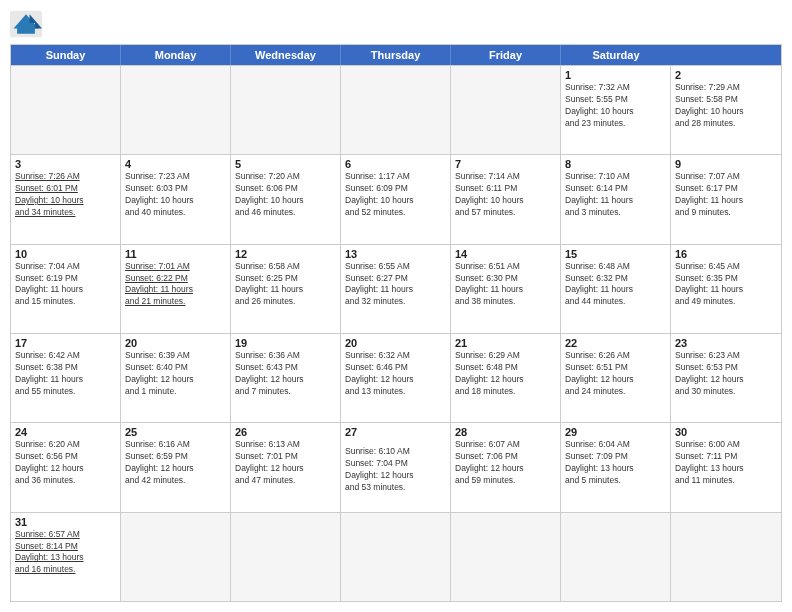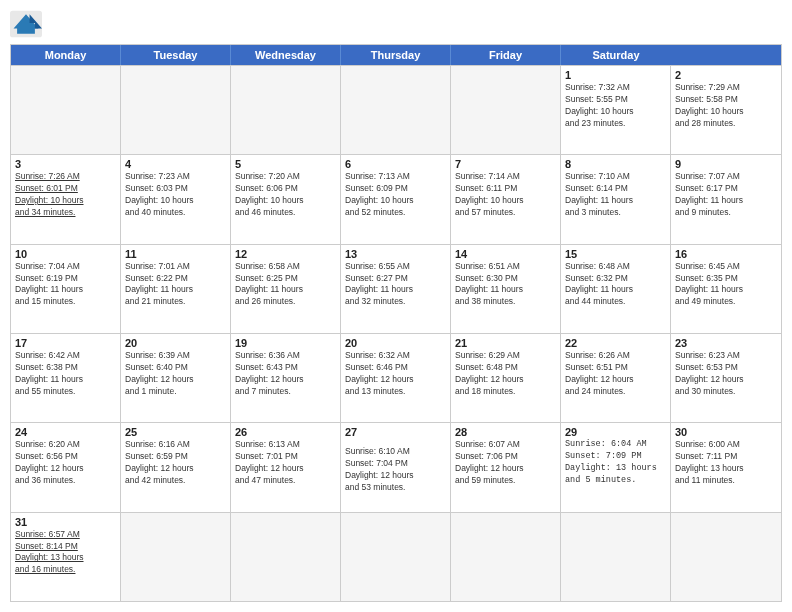--- a/index.html
+++ b/index.html
@@ -124,22 +124,22 @@
       </div>
     </div>
     <div class="title-block">
       <div class="month-title"></div>
       <div class="location-title"></div>
     </div>
   </div>
 
   <div class="calendar">
     <div class="cal-header">
+    <div class="cal-header-cell">Sunday</div>
         <div class="cal-header-cell">Monday</div>
-        <div class="cal-header-cell">Tuesday</div>
         <div class="cal-header-cell">Wednesday</div>
         <div class="cal-header-cell">Thursday</div>
         <div class="cal-header-cell">Friday</div>
         <div class="cal-header-cell">Saturday</div>
       </div>
     <div class="cal-body">
     <div class="cal-row">
           <div class="cal-cell empty"></div>
           <div class="cal-cell empty"></div>
           <div class="cal-cell empty"></div>
@@ -177,21 +177,21 @@
           </div>
           <div class="cal-cell">
             <span class="day-num">5</span>
             <div class="sun-info" style="white-space: pre-line;">Sunrise: 7:20 AM
 Sunset: 6:06 PM
 Daylight: 10 hours
 and 46 minutes.</div>
           </div>
           <div class="cal-cell">
             <span class="day-num">6</span>
-            <div class="sun-info" style="white-space: pre-line;">Sunrise: 7:13 AM
+            <div class="sun-info" style="white-space: pre-line;">Sunrise: 1:17 AM
 Sunset: 6:09 PM
 Daylight: 10 hours
 and 52 minutes.</div>
           </div>
           <div class="cal-cell">
             <span class="day-num">7</span>
             <div class="sun-info" style="white-space: pre-line;">Sunrise: 7:14 AM
 Sunset: 6:11 PM
 Daylight: 10 hours
 and 57 minutes.</div>
@@ -214,21 +214,21 @@
         <div class="cal-row">
           <div class="cal-cell">
             <span class="day-num">10</span>
             <div class="sun-info" style="white-space: pre-line;">Sunrise: 7:04 AM
 Sunset: 6:19 PM
 Daylight: 11 hours
 and 15 minutes.</div>
           </div>
           <div class="cal-cell">
             <span class="day-num">11</span>
-            <div class="sun-info" style="white-space: pre-line;">Sunrise: 7:01 AM
+            <div class="sun-info" style="white-space: pre-line; text-decoration: underline;">Sunrise: 7:01 AM
 Sunset: 6:22 PM
 Daylight: 11 hours
 and 21 minutes.</div>
           </div>
           <div class="cal-cell">
             <span class="day-num">12</span>
             <div class="sun-info" style="white-space: pre-line;">Sunrise: 6:58 AM
 Sunset: 6:25 PM
 Daylight: 11 hours
 and 26 minutes.</div>
@@ -344,21 +344,21 @@
           </div>
           <div class="cal-cell">
             <span class="day-num">28</span>
             <div class="sun-info" style="white-space: pre-line;">Sunrise: 6:07 AM
 Sunset: 7:06 PM
 Daylight: 12 hours
 and 59 minutes.</div>
           </div>
           <div class="cal-cell">
             <span class="day-num">29</span>
-            <div class="sun-info" style="white-space: pre-line; font-family: Liberation Mono, monospace;">Sunrise: 6:04 AM
+            <div class="sun-info" style="white-space: pre-line;">Sunrise: 6:04 AM
 Sunset: 7:09 PM
 Daylight: 13 hours
 and 5 minutes.</div>
           </div>
           <div class="cal-cell">
             <span class="day-num">30</span>
             <div class="sun-info" style="white-space: pre-line;">Sunrise: 6:00 AM
 Sunset: 7:11 PM
 Daylight: 13 hours
 and 11 minutes.</div>

